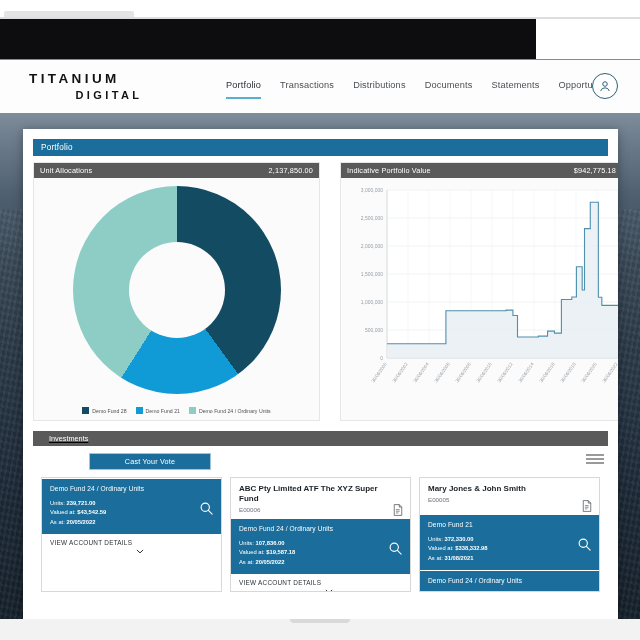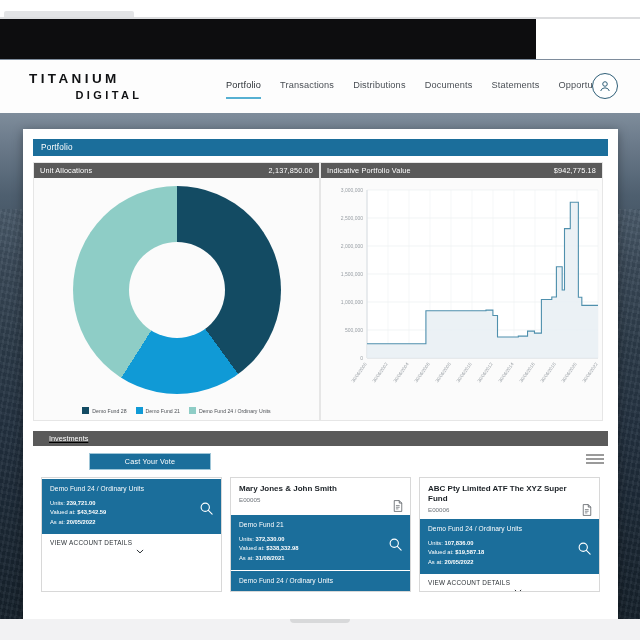--- a/index.html
+++ b/index.html
@@ -110,21 +110,21 @@
 
   .panel-head-blue {
     margin: 10px 10px 0 10px; height: 17px; background: #1b6e9b;
     display: flex; align-items: center; padding: 0 8px;
   }
   .panel-head-blue .t {
     color: #ffffff; font-size: 8.2px; letter-spacing: .2px;
   }
 
   .charts-row {
-    margin: 6px 10px 0 10px; display: flex; gap: 0;
+    margin: 6px 10px 0 10px; display: flex; gap: 20px;
   }
   .chart-card {
     background: #fbfbfb; border: 1px solid #e6e6e6; flex: 1;
   }
   .chart-card.left { width: 287px; flex: 0 0 287px; }
   .chart-card.right { width: 283px; flex: 0 0 283px; }
   .card-head-grey {
     height: 15px; background: #5a5a5a; display: flex; align-items: center;
     justify-content: space-between; padding: 0 6px;
   }
@@ -381,20 +381,49 @@
               </div>
               <div class="card-foot">
                 <span class="t">VIEW ACCOUNT DETAILS</span>
          <span class="chev"><svg viewBox="0 0 12 8" width="8" height="5">
       <path d="M1 1.5L6 6.2l5-4.7" fill="none" stroke="#2c3237" stroke-width="1.6"></path>
     </svg></span>
               </div>
             </div>
             <div class="inv-card">
               <div class="card-top">
+                <div class="card-name">ABC Pty Limited ATF The XYZ Super Fund</div>
+       <div class="card-code">E00006</div>
+       <span class="doc-icon"><svg viewBox="0 0 24 28" width="10" height="12">
+      <path d="M3 1h12l6 6v20H3z" fill="none" stroke="#3a4046" stroke-width="1.6"></path>
+      <path d="M15 1v6h6" fill="none" stroke="#3a4046" stroke-width="1.6"></path>
+      <path d="M7 13h9M7 17h9M7 21h6" stroke="#3a4046" stroke-width="1.4"></path>
+    </svg></span>
+              </div>
+              <div class="fund-block">
+                <div class="fund-title">Demo Fund 24 / Ordinary Units</div>
+                <div class="fund-lines">
+             <div class="fund-line">Units: <b>107,836.00</b></div>
+             <div class="fund-line">Valued at: <b>$19,587.18</b></div>
+             <div class="fund-line">As at: <b>20/05/2022</b></div>
+           </div>
+           <span class="mag-icon"><svg viewBox="0 0 24 24" width="15" height="15">
+      <circle cx="10" cy="10" r="6.6" fill="none" stroke="#ffffff" stroke-width="1.8"></circle>
+      <path d="M15 15l6 6" stroke="#ffffff" stroke-width="1.8" stroke-linecap="round"></path>
+    </svg></span>
+              </div>
+              <div class="card-foot">
+                <span class="t">VIEW ACCOUNT DETAILS</span>
+         <span class="chev"><svg viewBox="0 0 12 8" width="8" height="5">
+      <path d="M1 1.5L6 6.2l5-4.7" fill="none" stroke="#2c3237" stroke-width="1.6"></path>
+    </svg></span>
+              </div>
+            </div>
+            <div class="inv-card">
+              <div class="card-top">
                 <div class="card-name">Mary Jones &amp; John Smith</div>
        <div class="card-code">E00005</div>
        <span class="doc-icon"><svg viewBox="0 0 24 28" width="10" height="12">
       <path d="M3 1h12l6 6v20H3z" fill="none" stroke="#3a4046" stroke-width="1.6"></path>
       <path d="M15 1v6h6" fill="none" stroke="#3a4046" stroke-width="1.6"></path>
       <path d="M7 13h9M7 17h9M7 21h6" stroke="#3a4046" stroke-width="1.4"></path>
     </svg></span>
               </div>
               <div class="fund-block">
                 <div class="fund-title">Demo Fund 21</div>
@@ -405,49 +434,20 @@
            </div>
            <span class="mag-icon"><svg viewBox="0 0 24 24" width="15" height="15">
       <circle cx="10" cy="10" r="6.6" fill="none" stroke="#ffffff" stroke-width="1.8"></circle>
       <path d="M15 15l6 6" stroke="#ffffff" stroke-width="1.8" stroke-linecap="round"></path>
     </svg></span>
               </div>
               <div class="fund-block">
                 <div class="fund-title">Demo Fund 24 / Ordinary Units</div>
               </div>
             </div>
-            <div class="inv-card">
-              <div class="card-top">
-                <div class="card-name">ABC Pty Limited ATF The XYZ Super Fund</div>
-       <div class="card-code">E00006</div>
-       <span class="doc-icon"><svg viewBox="0 0 24 28" width="10" height="12">
-      <path d="M3 1h12l6 6v20H3z" fill="none" stroke="#3a4046" stroke-width="1.6"></path>
-      <path d="M15 1v6h6" fill="none" stroke="#3a4046" stroke-width="1.6"></path>
-      <path d="M7 13h9M7 17h9M7 21h6" stroke="#3a4046" stroke-width="1.4"></path>
-    </svg></span>
-              </div>
-              <div class="fund-block">
-                <div class="fund-title">Demo Fund 24 / Ordinary Units</div>
-                <div class="fund-lines">
-             <div class="fund-line">Units: <b>107,836.00</b></div>
-             <div class="fund-line">Valued at: <b>$19,587.18</b></div>
-             <div class="fund-line">As at: <b>20/05/2022</b></div>
-           </div>
-           <span class="mag-icon"><svg viewBox="0 0 24 24" width="15" height="15">
-      <circle cx="10" cy="10" r="6.6" fill="none" stroke="#ffffff" stroke-width="1.8"></circle>
-      <path d="M15 15l6 6" stroke="#ffffff" stroke-width="1.8" stroke-linecap="round"></path>
-    </svg></span>
-              </div>
-              <div class="card-foot">
-                <span class="t">VIEW ACCOUNT DETAILS</span>
-         <span class="chev"><svg viewBox="0 0 12 8" width="8" height="5">
-      <path d="M1 1.5L6 6.2l5-4.7" fill="none" stroke="#2c3237" stroke-width="1.6"></path>
-    </svg></span>
-              </div>
-            </div>
           </div>
       </div>
 
     </div>
   </div>
 
   <div class="bezel-bottom"></div>
   <div class="bezel-notch"></div>
 </div>
 

